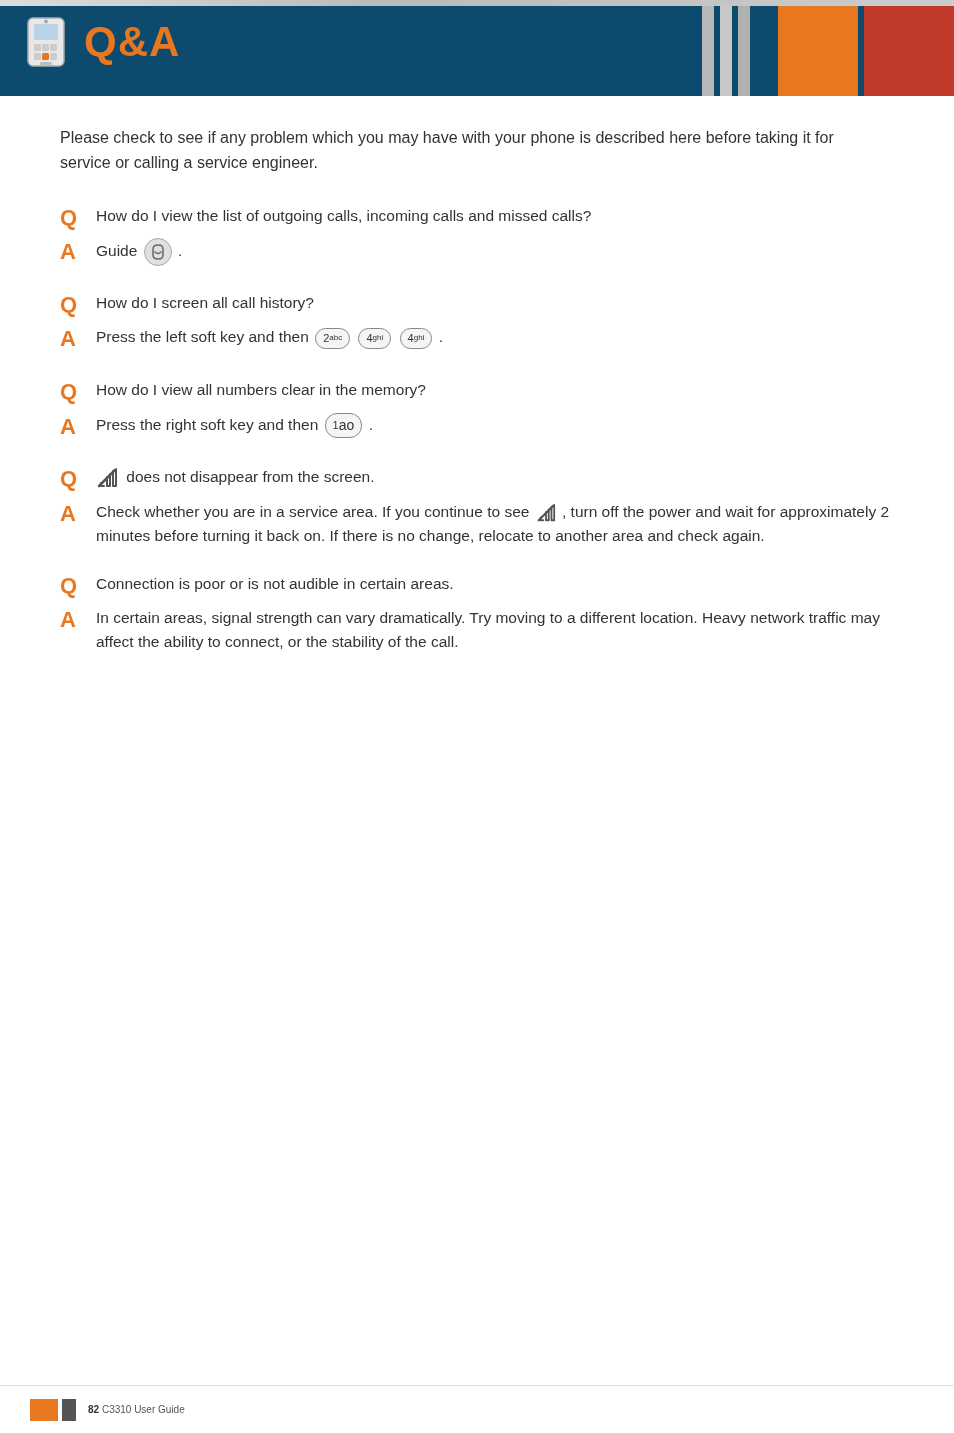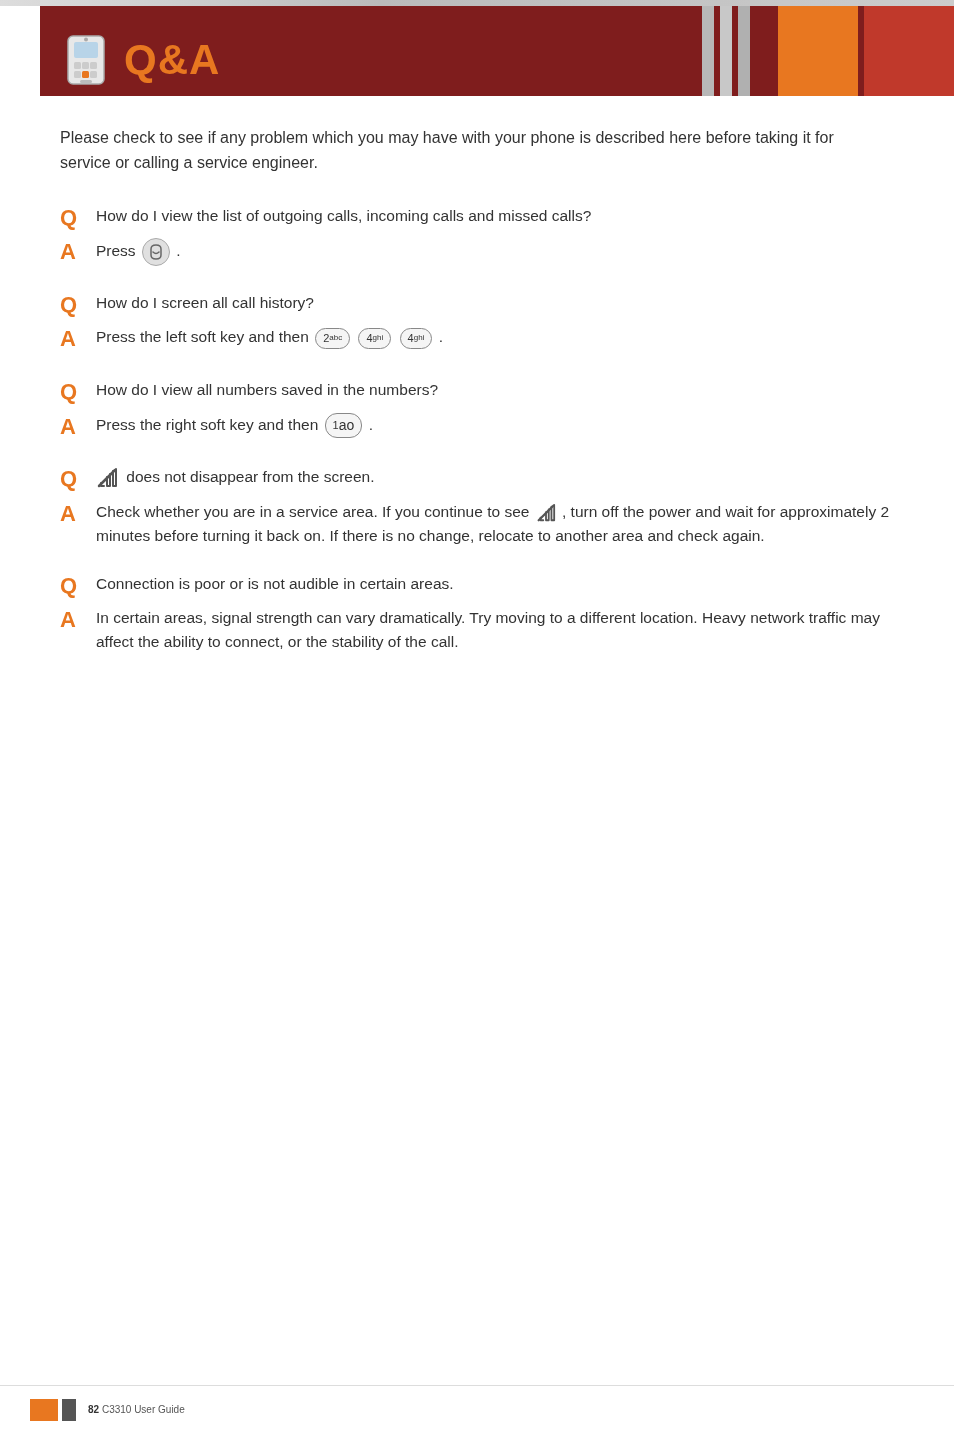--- a/index.html
+++ b/index.html
@@ -9,25 +9,24 @@
       background: #ffffff;
       font-family: Arial, Helvetica, sans-serif;
       font-size: 16px;
       color: #222;
       position: relative;
     }
 
     
     .header {
       display: flex;
-      align-items: flex-end;
+      align-items: flex-start;
       height: 90px;
-      background: #7f1d1d;
+      background: #0c4a6e;
       border-bottom: none;
-      margin-left: 40px;
     }
     .header-left {
       display: flex;
       align-items: center;
       padding: 10px 20px;
       min-width: 220px;
     }
     .phone-icon {
       width: 52px;
       height: 52px;
@@ -205,21 +204,21 @@
   <p class="intro-text">Please check to see if any problem which you may have with your phone is described here before taking it for service or calling a service engineer.</p>
 
   <div class="qa-block">
     <div class="qa-row">
       <span class="qa-letter">Q</span>
       <span class="qa-text">How do I view the list of outgoing calls, incoming calls and missed calls?</span>
     </div>
     <div class="qa-row">
       <span class="qa-letter">A</span>
       <span class="qa-text">
-        <span>Press</span>
+        <span>Guide</span>
         
         <span class="send-key">
           <svg width="18" height="18" viewBox="0 0 18 18">
             <path d="M4 6 Q4 2 9 2 Q14 2 14 6 L14 12 Q14 16 9 16 Q4 16 4 12 Z" fill="none" stroke="#666" stroke-width="1.5"></path>
             <path d="M6 9 Q9 12 12 9" fill="none" stroke="#666" stroke-width="1.5" stroke-linecap="round"></path>
           </svg>
         </span>
         <span> .</span>
       </span>
     </div>
@@ -238,21 +237,21 @@
         <span class="key-btn">4<sub style="font-size:8px">ghi</sub></span>
         <span class="key-btn">4<sub style="font-size:8px">ghi</sub></span>
         <span> .</span>
       </span>
     </div>
   </div>
 
   <div class="qa-block">
     <div class="qa-row">
       <span class="qa-letter">Q</span>
-      <span class="qa-text">How do I view all numbers saved in the numbers?</span>
+      <span class="qa-text">How do I view all numbers clear in the memory?</span>
     </div>
     <div class="qa-row">
       <span class="qa-letter">A</span>
       <span class="qa-text">
         <span>Press the right soft key and then</span>
         <span class="key-btn">1<sub style="font-size:14px">ao</sub></span>
         <span> .</span>
       </span>
     </div>
   </div>

